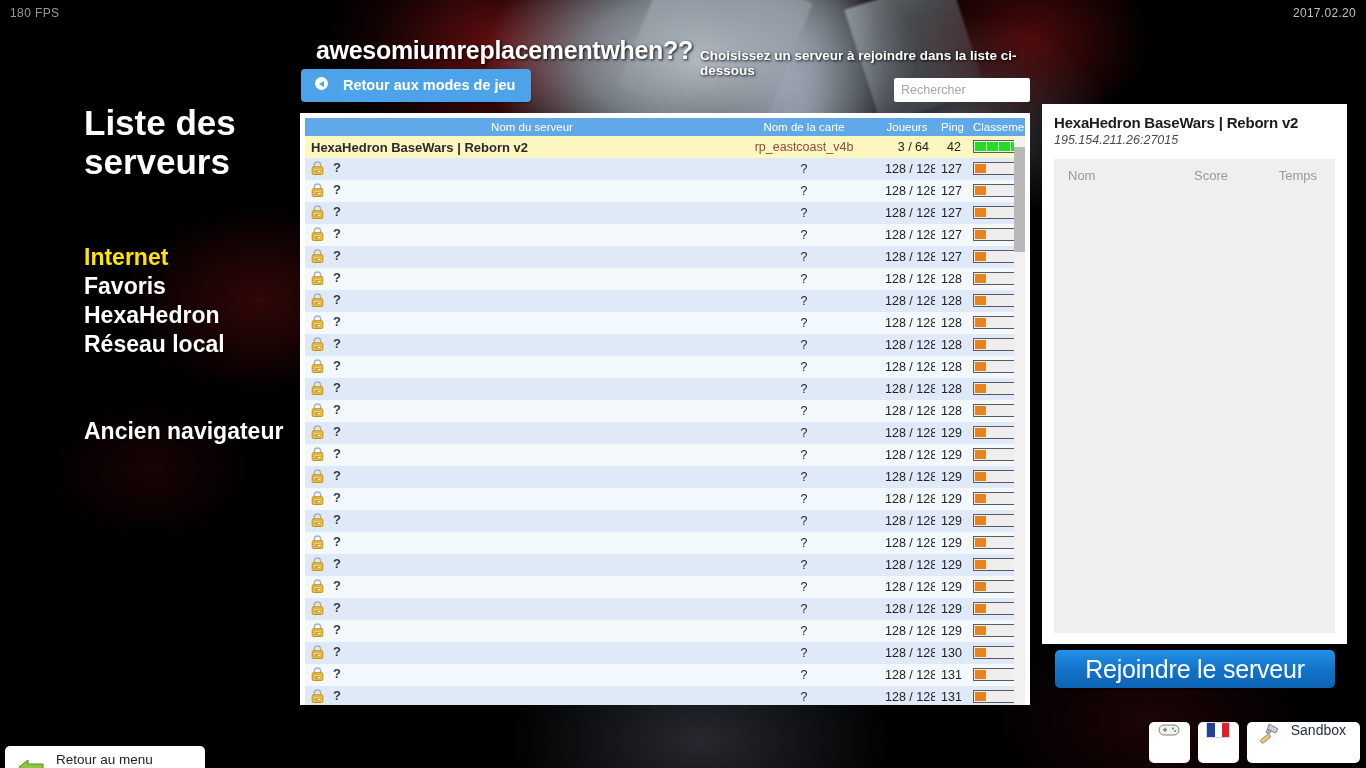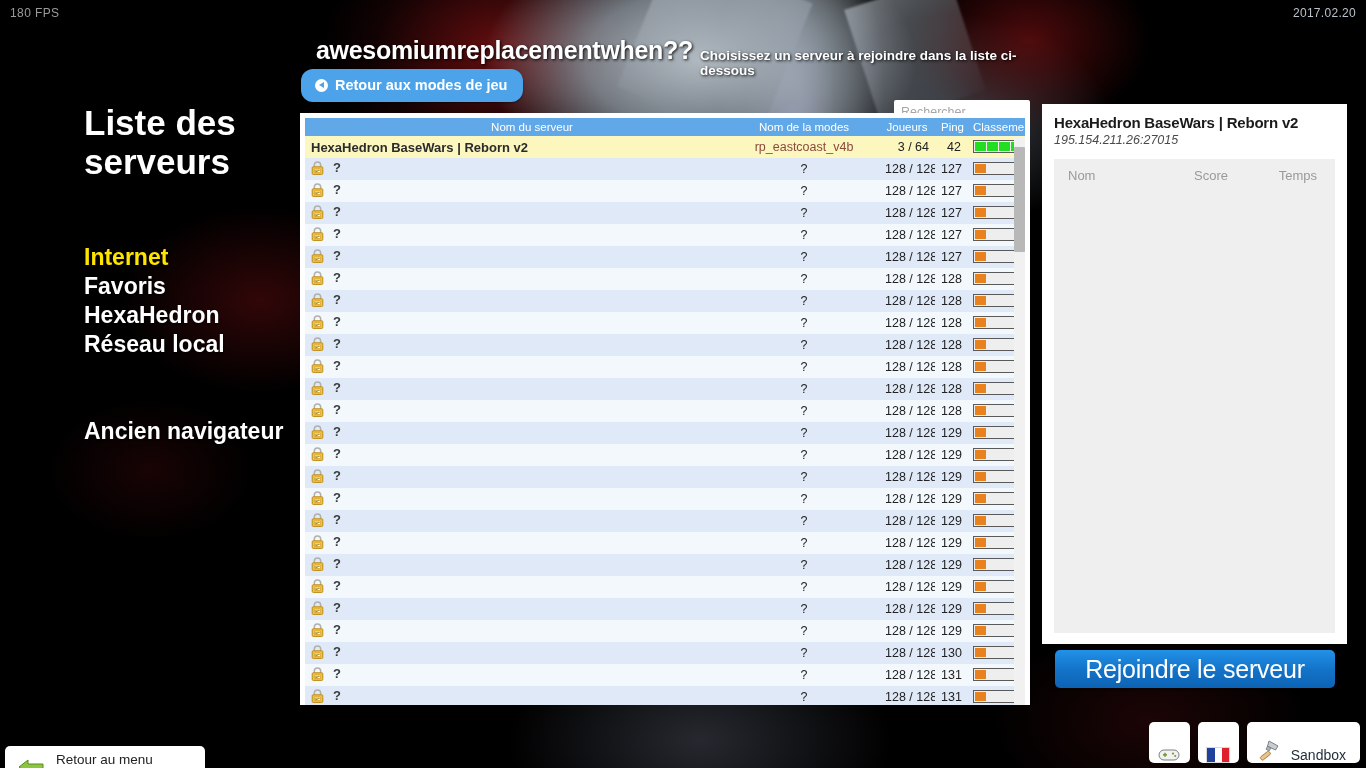--- a/index.html
+++ b/index.html
@@ -72,36 +72,36 @@
   .panel-sub {
     position: absolute; left: 400px; top: 34px;
     color: #fff; font-size: 13.5px; font-weight: bold;
     text-shadow: 1px 1px 3px rgba(0,0,0,.95);
   }
   .back-modes-btn {
     position: absolute; left: 1px; top: 55px;
     background: #4ca3ea; color: #fff; border: none;
     font-family: "Liberation Sans", sans-serif;
     font-size: 14.5px; font-weight: bold;
-    padding: 8px 16px 9px 14px; border-radius: 12px; cursor: pointer;
-    display: flex; align-items: center; gap: 7px;
+    padding: 8px 16px 9px 14px; border-radius: 4px; cursor: pointer;
+    display: flex; align-items: flex-start; gap: 15px;
     box-shadow: 0 1px 2px rgba(0,0,0,.4);
   }
   .circ-icon {
     width: 13px; height: 13px; border-radius: 50%; background: #fff;
     display: inline-flex; align-items: center; justify-content: center;
     flex: none;
   }
   .circ-icon::before {
     content: ""; width: 0; height: 0;
     border-top: 3.5px solid transparent; border-bottom: 3.5px solid transparent;
     border-right: 5px solid #4ca3ea; margin-right: 1px;
   }
   .search-input {
-    position: absolute; right: 0; top: 86px; width: 136px; height: 24px;
+    position: absolute; right: 0; top: 64px; width: 136px; height: 24px;
     border: none; border-radius: 2px; background: #fff;
     font-family: "Liberation Sans", sans-serif; font-size: 12.5px;
     color: #333; padding: 0 7px; outline: none;
   }
   .search-input::placeholder { color: #a6a6a6; }
 
   
   .table-wrap {
     position: absolute; left: 0; top: 99px; width: 730px; height: 592px;
     background: #fff; padding: 5px 5px 0 5px; overflow: hidden;
@@ -194,21 +194,21 @@
     display: flex; align-items: center; gap: 12px; padding-left: 13px;
     cursor: pointer;
     margin-top: 24px;
   }
   .btm-left span { font-size: 13.5px; color: #222; font-weight: 500; }
   .arrow-left { width: 26px; height: 16px; flex: none; }
 
   .btm-right { position: absolute; right: 6px; top: 722px; display: flex; gap: 8px; }
   .btm-btn {
     height: 41px; background: #fff; border-radius: 5px;
-    display: flex; align-items: flex-end; justify-content: center;
+    display: flex; align-items: flex-start; justify-content: center;
     cursor: pointer;
   }
   .btm-btn.square { width: 41px; }
   .btm-btn.wide { padding: 0 14px 0 10px; gap: 10px; }
   .btm-btn.wide span { font-size: 14px; color: #1f2b3a; }
   .flag-fr { width: 24px; height: 16px; display: flex; border: 1px solid #d8d8d8; }
   .flag-fr i { flex: 1; }
   .flag-fr .b { background: #21429a; }
   .flag-fr .w { background: #fff; }
   .flag-fr .r { background: #e1202e; }
@@ -248,21 +248,21 @@
         <span>Retour aux modes de jeu</span>
       </button>
       <input class="search-input" type="text" placeholder="Rechercher" style="">
     </div>
 
     <div class="table-wrap">
       <table class="tbl">
         <thead>
           <tr>
             <th class="col-name">Nom du serveur</th>
-            <th class="col-map">Nom de la modes</th>
+            <th class="col-map">Nom de la carte</th>
             <th class="col-pl">Joueurs</th>
             <th class="col-ping">Ping</th>
             <th class="col-rank">Classement</th>
           </tr>
         </thead>
         <tbody id="server-rows">
             <tr class="sel">
               <td class="c-name"><span>HexaHedron BaseWars | Reborn v2</span></td>
               <td class="c-map">rp_eastcoast_v4b</td>
               <td class="c-pl">3 / 64</td>

